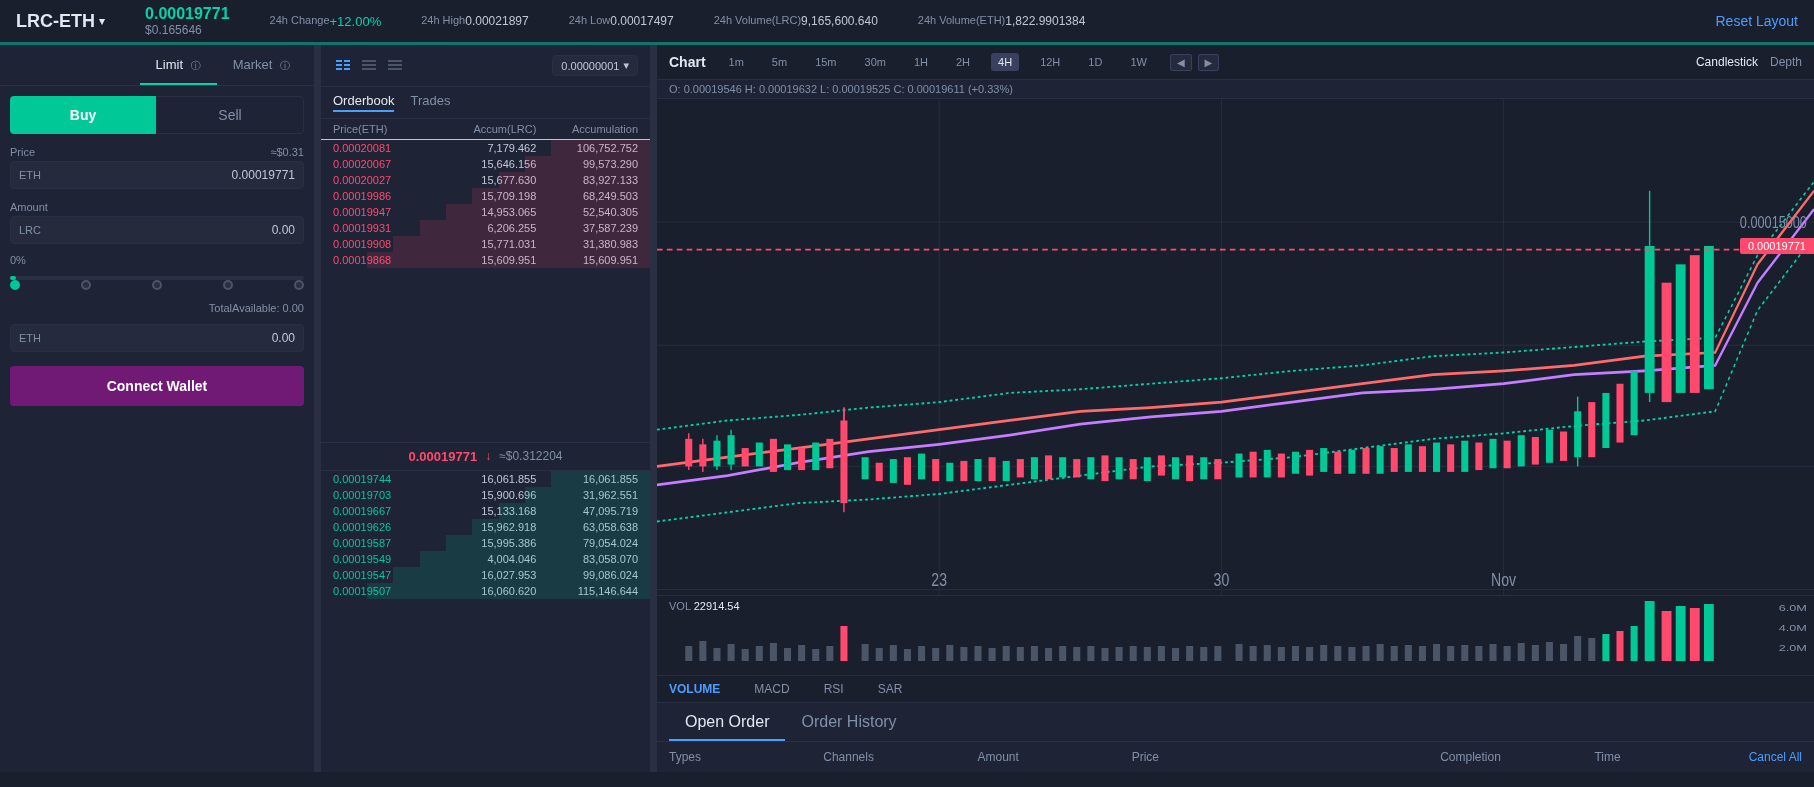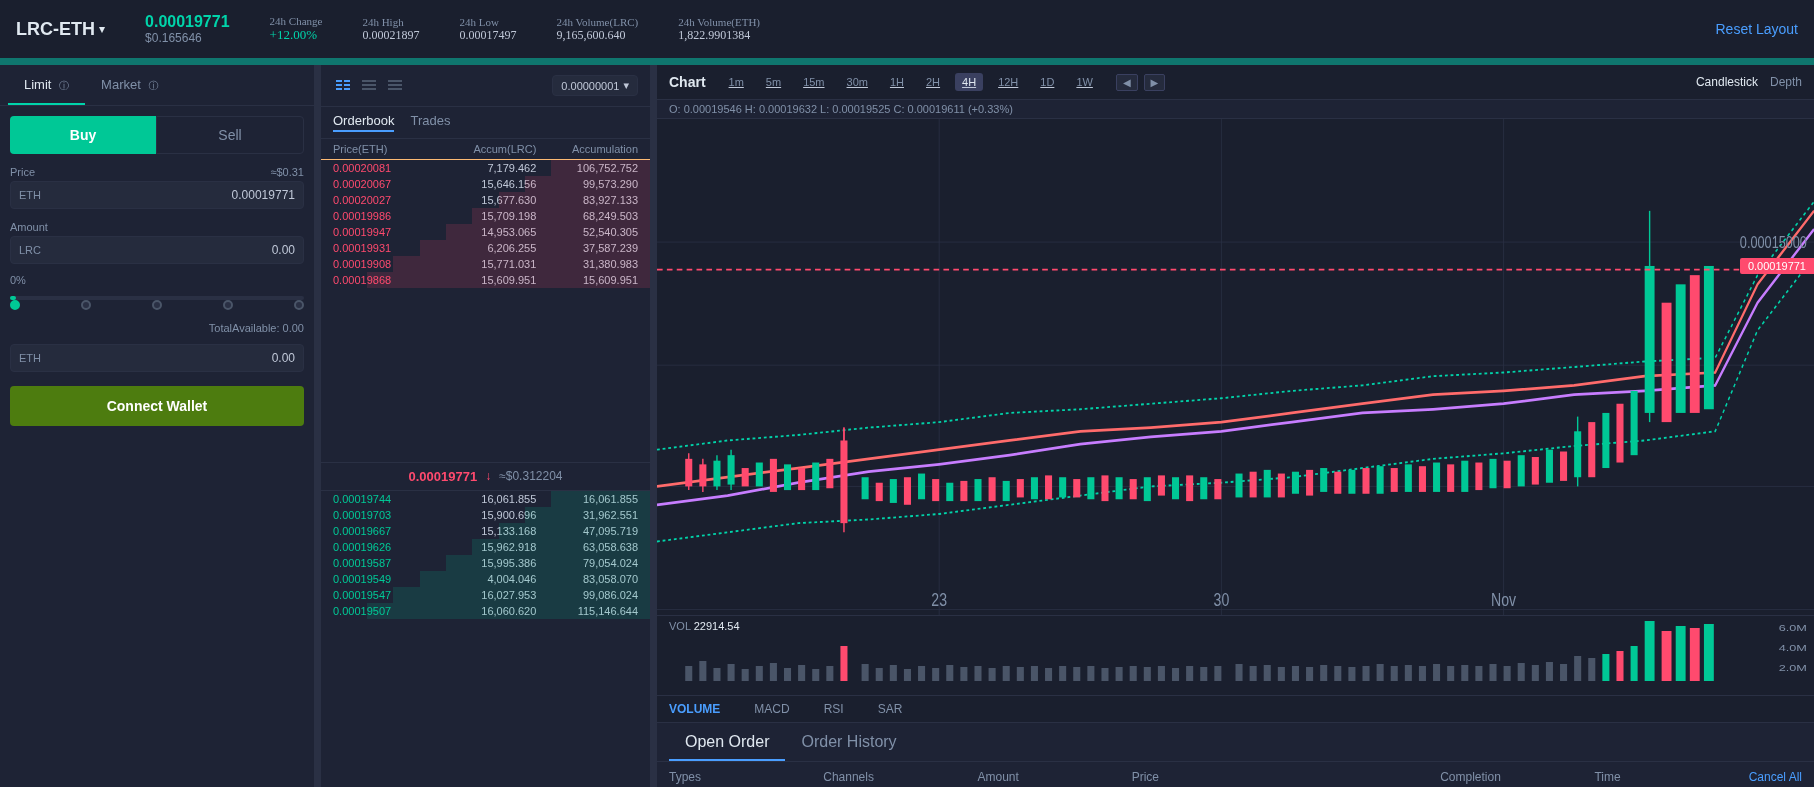--- a/index.html
+++ b/index.html
@@ -11,41 +11,41 @@
       height: 787px;
       width: 1814px;
       overflow: hidden;
     }
 
     
     .header {
       display: flex;
       align-items: center;
       background: #1a1f2e;
-      border-bottom: 7px solid #0f766e;
+      border-bottom: 3px solid #0f766e;
       padding: 8px 16px;
-      height: 65px;
+      height: 45px;
       gap: 40px;
     }
     .pair-selector {
       display: flex;
       align-items: center;
       gap: 4px;
       cursor: pointer;
     }
     .pair-name {
       font-size: 18px;
       font-weight: bold;
       color: #e0e8f0;
     }
     .chevron-down { color: #e0e8f0; font-size: 12px; }
     .price-main { color: #00d4aa; font-size: 16px; font-weight: bold; }
     .price-usd { color: #8090a8; font-size: 12px; }
     .price-change-pos { color: #00d4aa; font-size: 13px; }
-    .stat-group { display: flex; flex-direction: column; font-family: Liberation Serif, serif; }
+    .stat-group { display: flex; flex-direction: row; }
     .stat-label { color: #8090a8; font-size: 11px; }
     .stat-value { color: #c0c8d8; font-size: 12px; }
     .reset-layout {
       margin-left: auto;
       color: #4a9eff;
       cursor: pointer;
       font-size: 14px;
       background: none;
       border: none;
     }
@@ -62,20 +62,21 @@
       background: #1e2335;
       border-right: 1px solid #2a3044;
       display: flex;
       flex-direction: column;
       flex-shrink: 0;
     }
     .order-tabs {
       display: flex;
       border-bottom: 1px solid #2a3044;
       padding: 0 8px;
+      justify-content: flex-end;
     }
     .order-tab {
       padding: 12px 16px;
       cursor: pointer;
       color: #8090a8;
       font-size: 13px;
       position: relative;
     }
     .order-tab.active {
       color: #e0e8f0;
@@ -189,21 +190,21 @@
     .slider-dot.active { background: #00c896; border-color: #00c896; }
     .total-row {
       display: flex;
       justify-content: flex-end;
       padding: 4px 10px;
       color: #8090a8;
       font-size: 11px;
     }
     .connect-wallet-btn {
       margin: 8px 10px;
-      background: #4d7c0f;
+      background: #701a75;
       color: #fff;
       border: none;
       border-radius: 4px;
       padding: 12px;
       font-size: 14px;
       cursor: pointer;
       width: calc(100% - 20px);
       font-weight: bold;
     }
     .panel-resize {
@@ -730,21 +731,21 @@
       <span class="ob-accum">115,146.644</span>
     </div>
       </div>
   </div>
 
   <div class="panel-resize"></div>
 
   <div class="chart-panel">
     <div class="chart-header">
       <span class="chart-title">Chart</span>
-      <div id="time-buttons-container" style="display:flex;gap:8px;text-decoration:underline;">
+      <div id="time-buttons-container" style="display:flex;gap:14px;">
           <button class="time-btn">1m</button>
           <button class="time-btn">5m</button>
           <button class="time-btn">15m</button>
           <button class="time-btn">30m</button>
           <button class="time-btn">1H</button>
           <button class="time-btn">2H</button>
           <button class="time-btn active">4H</button>
           <button class="time-btn">12H</button>
           <button class="time-btn">1D</button>
           <button class="time-btn">1W</button>

